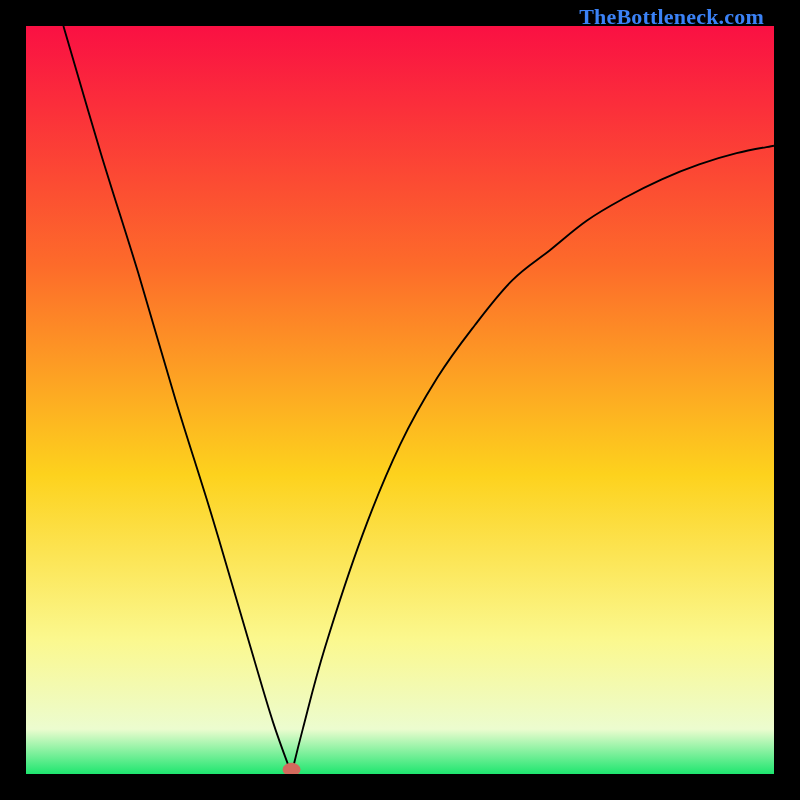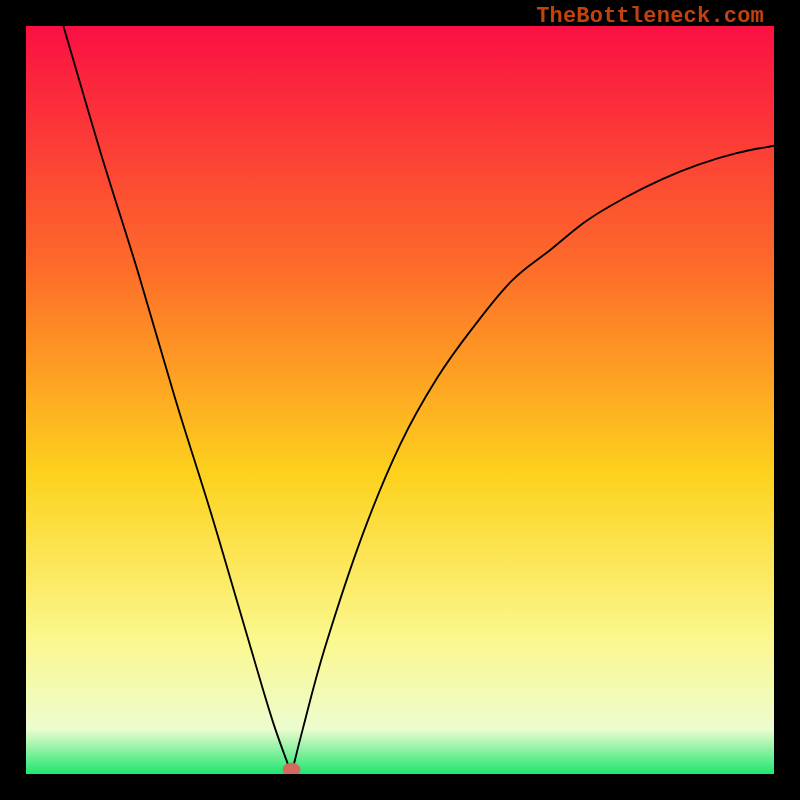--- a/index.html
+++ b/index.html
@@ -1,20 +1,20 @@
 <!DOCTYPE html>
 <html><head>
 <meta charset="utf-8">
 <style>
   * { margin: 0; padding: 0; box-sizing: border-box; }
   body { width: 800px; height: 800px; background: #000; position: relative; overflow: hidden; }
   .outer-frame { position: absolute; left: 0; top: 0; width: 800px; height: 800px; background: #000; }
   .plot-area { position: absolute; left: 26px; top: 26px; width: 748px; height: 748px; }
   .gradient-bg { width: 100%; height: 100%; }
-  .watermark { position: absolute; top: 4px; right: 36px; font-family: Liberation Mono, monospace; font-size: 22px; font-weight: 600; color: #c2410c; letter-spacing: 0.2px; }
+  .watermark { position: absolute; top: 4px; right: 36px; font-family: Liberation Serif, serif; font-size: 22px; font-weight: 600; color: #3b82f6; letter-spacing: 0.2px; }
   .curve-svg { position: absolute; left: 26px; top: 26px; width: 748px; height: 748px; pointer-events: none; }
   .marker { fill: #d36a5d; }
 </style>
 </head>
 <body>
 
 <div class="outer-frame">
 
   <div class="plot-area">
     <svg class="gradient-bg" viewBox="0 0 748 748" preserveAspectRatio="none">

